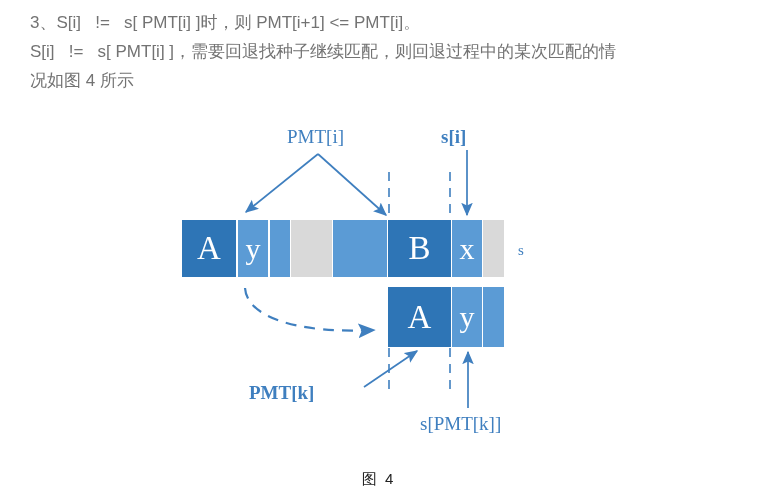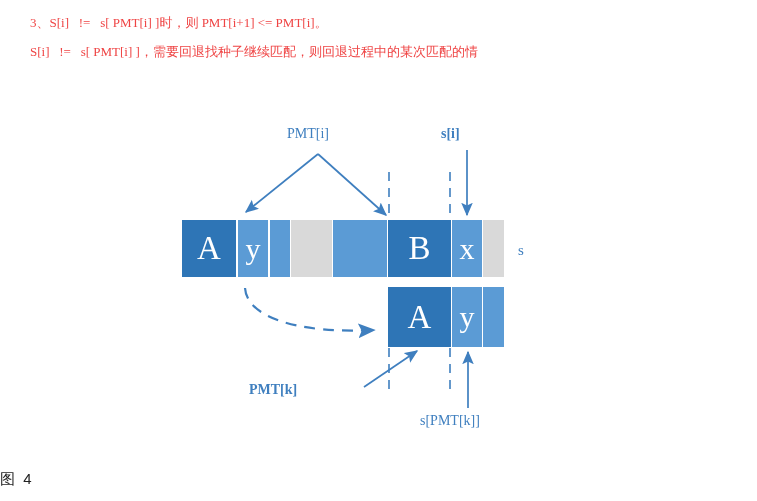--- a/index.html
+++ b/index.html
@@ -22,24 +22,24 @@
   }
 
   
   .prose {
     position: absolute;
     left: 30px;
     top: 8px;
     width: 700px;
   }
   .prose-line {
-    font-family: Liberation Serif, serif;
-    font-size: 13px;
+    font-family: Liberation Sans, sans-serif;
+    font-size: 17px;
     line-height: 29px;
-    color: #ef4444;
+    color: #737373;
     white-space: pre-wrap;
   }
 
   
   #diagram {
     position: absolute;
     left: 0;
     top: 0;
     width: 757px;
     height: 501px;
@@ -57,54 +57,55 @@
     letter-spacing: 0;
   }
   .seg.small {
     font-size: 30px;
   }
 
   .lbl {
     position: absolute;
     color: #3f7fbf;
     font-family: "Liberation Serif", "DejaVu Serif", serif;
-    font-size: 14px;
+    font-size: 19px;
     line-height: 1;
     white-space: nowrap;
   }
 
   svg.overlay {
     position: absolute;
     left: 0;
     top: 0;
     width: 757px;
     height: 501px;
     pointer-events: none;
   }
 
   .caption {
     position: absolute;
     left: 0;
     top: 470px;
     width: 757px;
-    text-align: left;
+    text-align: center;
     font-family: "Liberation Sans", "DejaVu Sans", sans-serif;
     font-size: 15px;
     color: #222;
     letter-spacing: 2px;
   }
 </style>
 </head>
 <body>
 
 <div id="page">
 
   <div class="prose">
     <div class="prose-line">3、S[i]   !=   s[ PMT[i] ]时，则 PMT[i+1] &lt;= PMT[i]。</div>
     <div class="prose-line">S[i]   !=   s[ PMT[i] ]，需要回退找种子继续匹配，则回退过程中的某次匹配的情</div>
+    <div class="prose-line">况如图 4 所示</div>
   </div>
 
   <div id="diagram">
 
     <div class="seg" style="left:182px;top:220px;width:54px;height:57px;background:#2E75B6;">A</div>
     <div class="seg small" style="left:238px;top:220px;width:30px;height:57px;background:#5B9BD5;">y</div>
     <div class="seg" style="left:270px;top:220px;width:20px;height:57px;background:#5B9BD5;"></div>
     <div class="seg" style="left:291px;top:220px;width:41px;height:57px;background:#D9D9D9;"></div>
     <div class="seg" style="left:333px;top:220px;width:54px;height:57px;background:#5B9BD5;"></div>
     <div class="seg" style="left:388px;top:220px;width:63px;height:57px;background:#2E75B6;">B</div>

